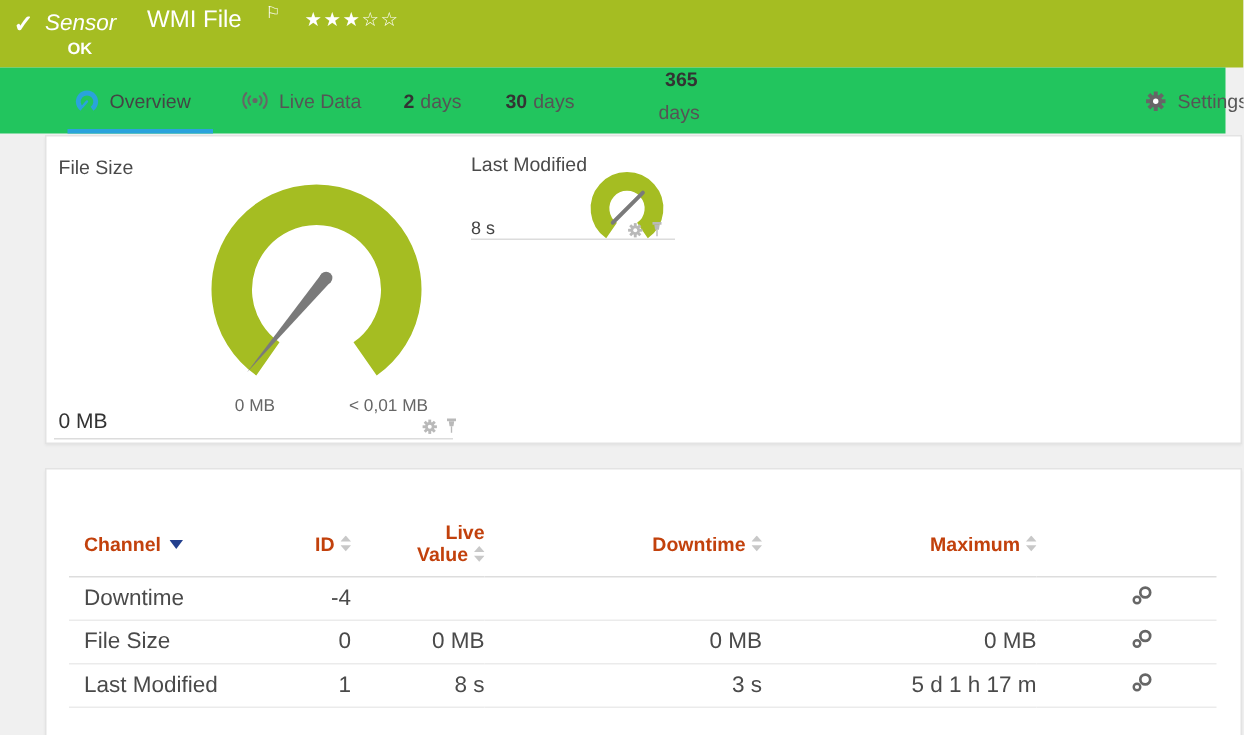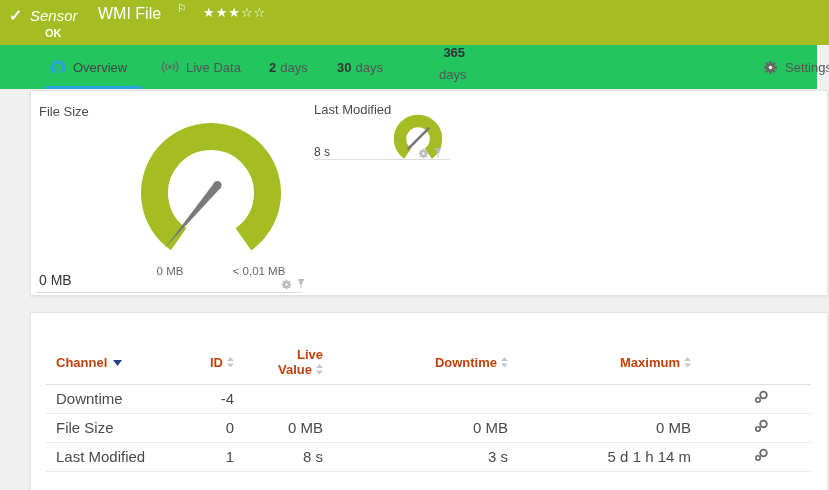--- a/index.html
+++ b/index.html
@@ -263,21 +263,21 @@
         <td class="d-edit"><span class="edit-btn"><svg width="16" height="14" viewBox="0 0 16 14">
                 <circle cx="10.5" cy="5" r="3.3" fill="none" stroke="#666" stroke-width="1.8"></circle>
                 <circle cx="5" cy="10" r="2.2" fill="none" stroke="#666" stroke-width="1.6"></circle>
               </svg></span></td>
       </tr>
       <tr>
         <td class="d-channel">Last Modified</td>
         <td>1</td>
         <td>8 s</td>
         <td>3 s</td>
-        <td>5 d 1 h 14 m</td>
+        <td>5 d 1 h 17 m</td>
         <td class="d-edit"><span class="edit-btn"><svg width="16" height="14" viewBox="0 0 16 14">
                 <circle cx="10.5" cy="5" r="3.3" fill="none" stroke="#666" stroke-width="1.8"></circle>
                 <circle cx="5" cy="10" r="2.2" fill="none" stroke="#666" stroke-width="1.6"></circle>
               </svg></span></td>
       </tr>
     </tbody>
   </table>
 </section>
 
 </body></html>

